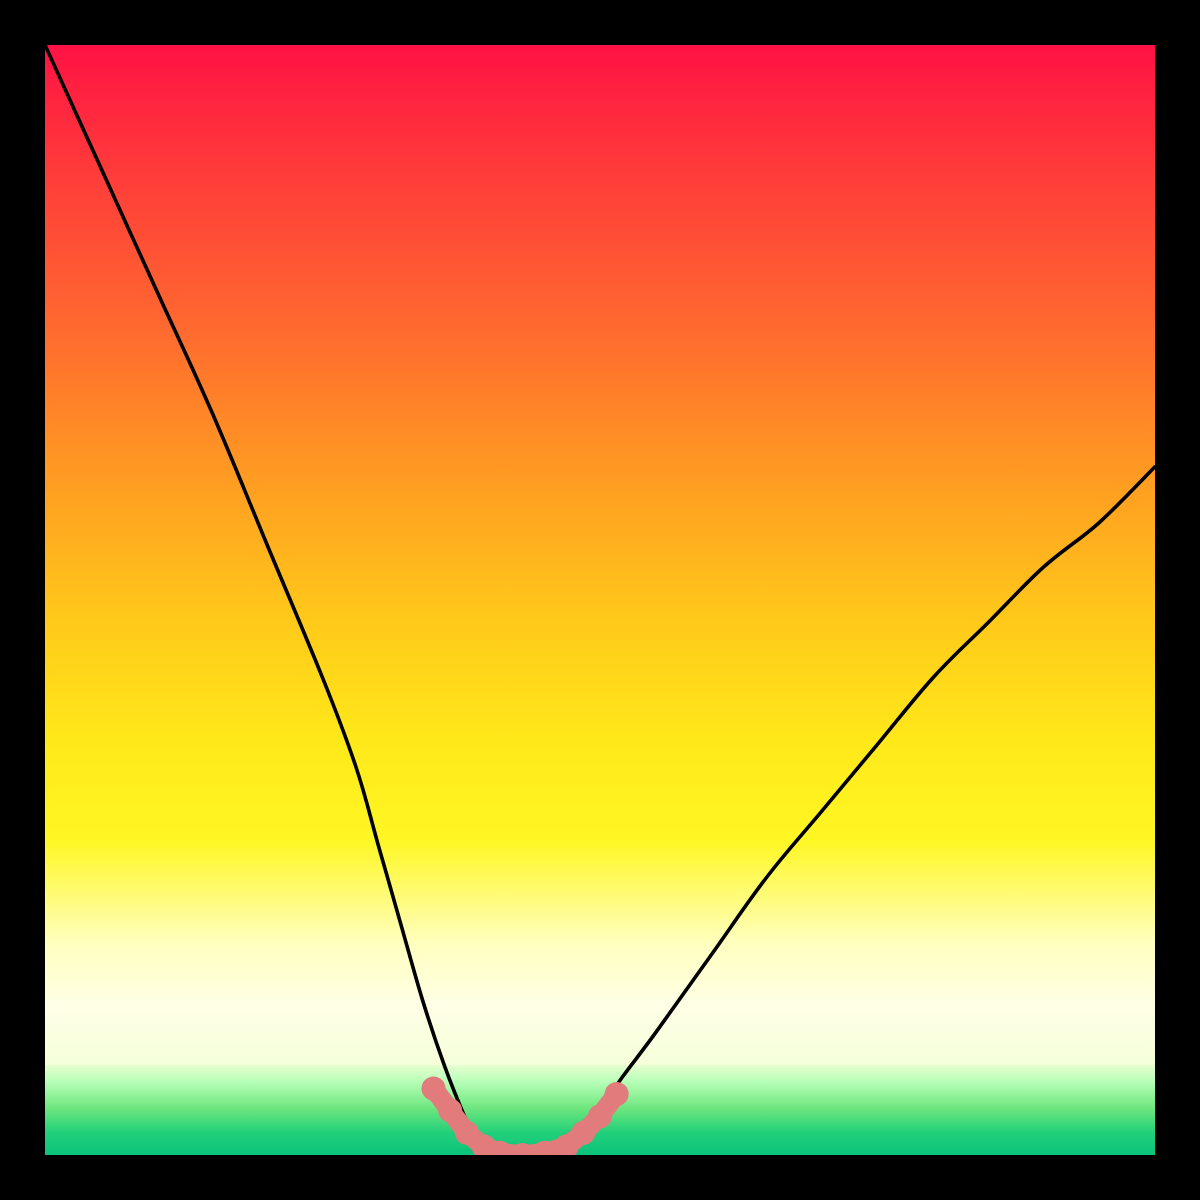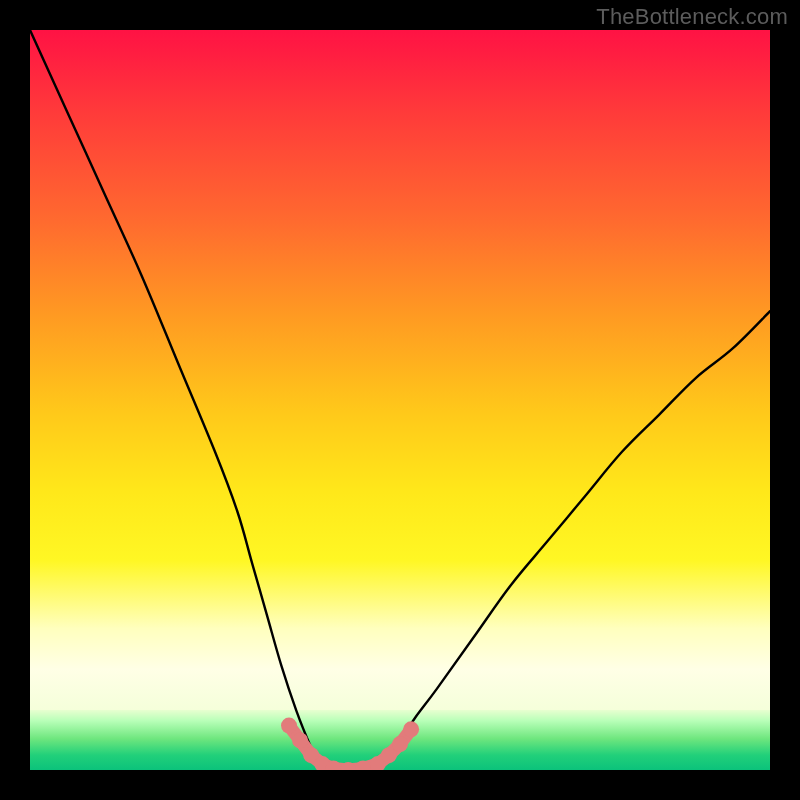--- a/index.html
+++ b/index.html
@@ -69,21 +69,20 @@
     position: absolute;
     inset: 0;
     width: 740px;
     height: 740px;
   }
 </style>
 </head>
 <body>
 <div class="frame">
 
-  <div class="watermark">TheBottleneck.com</div>
 
   <div class="plot-area">
     <div class="gradient">
       <div class="grad-main"></div>
       <div class="grad-green"></div>
     </div>
 
     <svg class="curve" viewBox="0 0 740 740" preserveAspectRatio="none">
       <g id="curve-group">
           <path d="M 0.0 0.0 C 6.7 14.7, 23.7 52.1, 37.0 81.4 C 50.3 110.7, 60.7 133.5, 74.0 162.8 C 87.3 192.1, 97.7 213.6, 111.0 244.2 C 124.3 274.8, 134.7 301.0, 148.0 333.0 C 161.3 365.0, 174.3 395.2, 185.0 421.8 C 195.7 448.4, 200.5 461.0, 207.2 481.0 C 213.9 501.0, 216.7 514.2, 222.0 532.8 C 227.3 551.4, 231.5 566.0, 236.8 584.6 C 242.1 603.2, 246.3 619.1, 251.6 636.4 C 256.9 653.7, 261.1 666.1, 266.4 680.8 C 271.7 695.5, 277.2 708.5, 281.2 717.8 C 285.2 727.1, 285.9 728.6, 288.6 732.6 C 291.3 736.6, 292.0 738.7, 296.0 740.0 C 300.0 741.3, 305.5 740.0, 310.8 740.0 C 316.1 740.0, 320.3 740.0, 325.6 740.0 C 330.9 740.0, 336.4 741.3, 340.4 740.0 C 344.4 738.7, 345.1 735.3, 347.8 732.6 C 350.5 729.9, 351.2 729.2, 355.2 725.2 C 359.2 721.2, 364.7 717.1, 370.0 710.4 C 375.3 703.7, 378.1 697.5, 384.8 688.2 C 391.5 678.9, 396.3 673.3, 407.0 658.6 C 417.7 643.9, 430.7 625.4, 444.0 606.8 C 457.3 588.2, 467.7 572.3, 481.0 555.0 C 494.3 537.7, 504.7 526.6, 518.0 510.6 C 531.3 494.6, 541.7 482.2, 555.0 466.2 C 568.3 450.2, 578.7 436.5, 592.0 421.8 C 605.3 407.1, 615.7 398.1, 629.0 384.8 C 642.3 371.5, 652.7 359.8, 666.0 347.8 C 679.3 335.8, 689.7 330.2, 703.0 318.2 C 716.3 306.2, 733.3 287.9, 740.0 281.2" fill="none" stroke="#000000" stroke-width="2.4" stroke-linecap="round" stroke-linejoin="round"></path>

